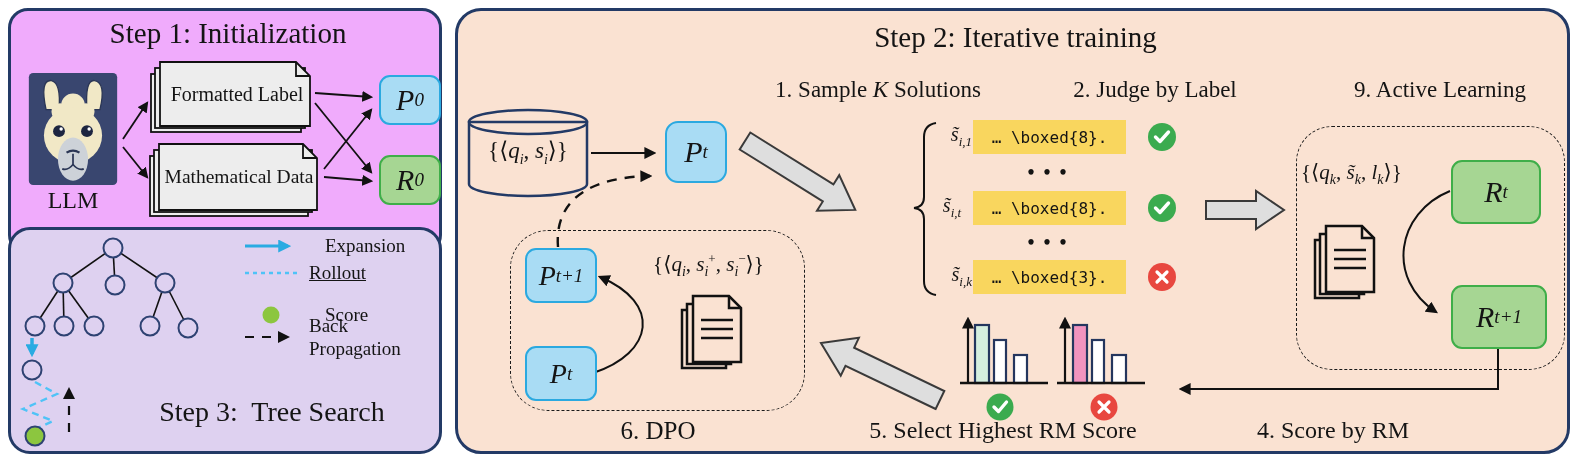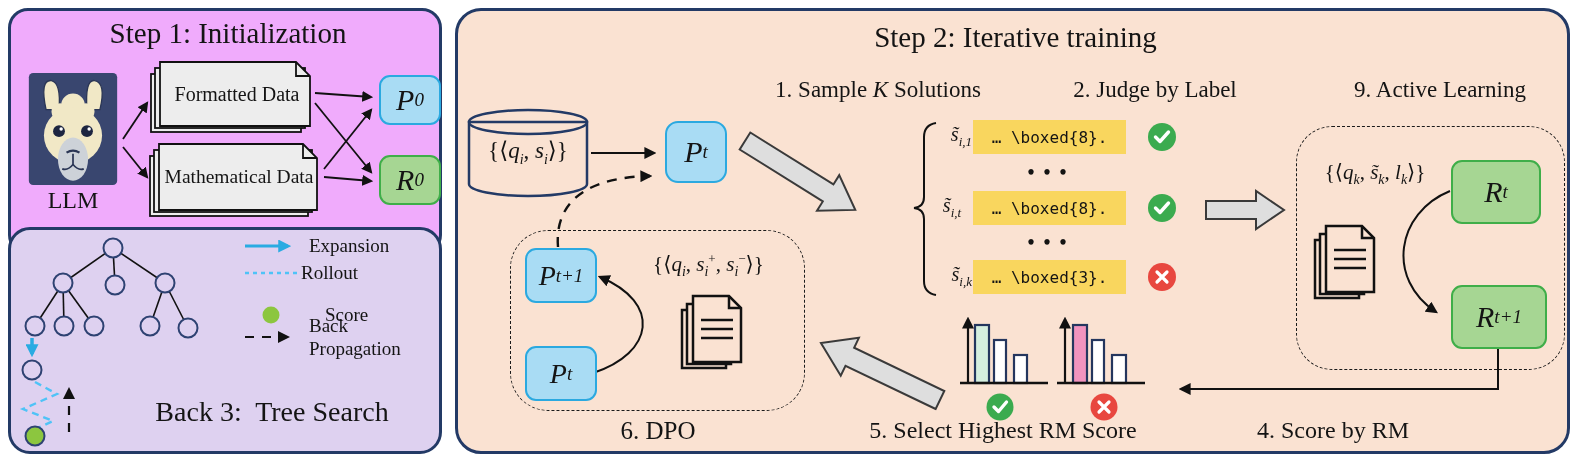--- a/index.html
+++ b/index.html
@@ -80,21 +80,21 @@
     <div class="abs" style="left:8px;top:176px;width:108px;text-align:center;font-size:24px;">LLM</div>
 
     <svg class="abs" style="left:138px;top:50px;" width="168" height="74">
       <g fill="#EDEDED" stroke="#111" stroke-width="1.8">
         <rect x="2" y="13" width="150" height="58"></rect>
         <rect x="6" y="7" width="150" height="60"></rect>
         <path d="M11,1 L147,1 L161,15 L161,65 L11,65 Z"></path>
         <path d="M147,1 L147,15 L161,15" fill="none"></path>
       </g>
     </svg>
-    <div class="stack-label" style="left:146px;top:52px;width:160px;height:62px;">Formatted Data</div>
+    <div class="stack-label" style="left:146px;top:52px;width:160px;height:62px;">Formatted Label</div>
 
     <svg class="abs" style="left:137px;top:132px;" width="178" height="78">
       <g fill="#EDEDED" stroke="#111" stroke-width="1.8">
         <rect x="2" y="13" width="158" height="60"></rect>
         <rect x="6" y="7" width="158" height="62"></rect>
         <path d="M11,1 L155,1 L169,15 L169,67 L11,67 Z"></path>
         <path d="M155,1 L155,15 L169,15" fill="none"></path>
       </g>
     </svg>
     <div class="stack-label" style="left:144px;top:134px;width:168px;height:64px;font-size:19.5px;">Mathematical Data</div>
@@ -140,32 +140,32 @@
         <circle cx="139" cy="96" r="9.5"></circle>
         <circle cx="177" cy="98" r="9.5"></circle>
         <circle cx="21" cy="140" r="9.5"></circle>
       </g>
       <line x1="21" y1="108" x2="21" y2="124" stroke="#29ABE2" stroke-width="3.5" marker-end="url(#ah3b)"></line>
       <path d="M24,152 L46,164 L12,179 L42,191 L14,204" stroke="#4FC3F7" stroke-width="2.4" fill="none" stroke-dasharray="7,5"></path>
       <circle cx="24" cy="206" r="9.5" fill="#8CC63F" stroke="#2E4272" stroke-width="2"></circle>
       <line x1="58" y1="202" x2="58" y2="160" stroke="#111" stroke-width="2.2" stroke-dasharray="9,8" marker-end="url(#ah3k)"></line>
     </svg>
 
-    <div class="abs" style="left:232px;top:4px;display:flex;align-items:center;gap:8px;">
+    <div class="abs" style="left:232px;top:4px;display:flex;align-items:center;gap:24px;">
       <svg width="58" height="22">
         <defs>
             <marker id="ahe" viewBox="0 0 10 10" refX="7.5" refY="5" markerWidth="13" markerHeight="13" orient="auto" markerUnits="userSpaceOnUse">
               <path d="M0,0 L10,5 L0,10 z" fill="#29ABE2"></path>
             </marker>
           </defs>
         <line x1="2" y1="11" x2="45" y2="11" stroke="#29ABE2" stroke-width="3.2" marker-end="url(#ahe)"></line>
       </svg>
       <span class="legend-label">Expansion</span>
     </div>
-    <div class="abs" style="left:232px;top:31px;display:flex;align-items:center;">
+    <div class="abs" style="left:232px;top:31px;display:flex;align-items:center;gap:8px;text-decoration:underline;">
       <svg width="58" height="22">
         <line x1="2" y1="11" x2="54" y2="11" stroke="#4FC3F7" stroke-width="2.6" stroke-dasharray="4,4"></line>
       </svg>
       <span class="legend-label">Rollout</span>
     </div>
     <div class="abs" style="left:232px;top:73px;display:flex;align-items:center;gap:24px;">
       <svg width="58" height="22">
         <circle cx="28" cy="11" r="8.5" fill="#8CC63F"></circle>
       </svg>
       <span class="legend-label">Score</span>
@@ -175,21 +175,21 @@
         <defs>
             <marker id="ahb" viewBox="0 0 10 10" refX="7.5" refY="5" markerWidth="12" markerHeight="12" orient="auto" markerUnits="userSpaceOnUse">
               <path d="M0,0 L10,5 L0,10 z" fill="#111"></path>
             </marker>
           </defs>
         <line x1="2" y1="23" x2="44" y2="23" stroke="#111" stroke-width="2.2" stroke-dasharray="9,8" marker-end="url(#ahb)"></line>
       </svg>
       <span class="legend-label"><span>Back</span><br><span>Propagation</span></span>
     </div>
 
-    <div class="abs ttl" style="left:116px;top:166px;width:290px;font-size:28px;">Back 3:  Tree Search</div>
+    <div class="abs ttl" style="left:116px;top:166px;width:290px;font-size:28px;">Step 3:  Tree Search</div>
   </section>
 
   <section class="panel" id="step2">
     <div class="abs ttl" style="left:0;top:10px;width:1115px;">Step 2: Iterative training</div>
 
     <div class="abs steplab" style="left:290px;top:66px;width:260px;"><span>1. Sample </span><i>K</i><span> Solutions</span></div>
     <div class="abs steplab" style="left:587px;top:66px;width:220px;">2. Judge by Label</div>
     <div class="abs steplab" style="left:872px;top:66px;width:220px;">9. Active Learning</div>
     <div class="abs biglab" style="left:120px;top:406px;width:160px;">6. DPO</div>
     <div class="abs biglab" style="left:395px;top:406px;width:300px;font-size:24px;">5. Select Highest RM Score</div>
@@ -271,21 +271,21 @@
     <div class="abs dots" style="left:535px;top:220px;width:110px;">• • •</div>
 
     <div class="abs solrow-label" style="left:474px;top:252px;width:40px;"><span>s̃</span><sub>i,k</sub></div>
     <div class="ybox" style="left:515px;top:249px;">… \boxed{3}.</div>
     <svg class="abs" style="left:690px;top:252px;" width="28" height="28">
       <circle cx="14" cy="14" r="14" fill="#E8473F"></circle>
       <path d="M9,9 L19,19 M19,9 L9,19" stroke="#fff" stroke-width="3.2" stroke-linecap="round"></path>
     </svg>
 
     <div class="dashedbox" style="left:838px;top:115px;width:269px;height:244px;border-radius:36px;"></div>
-    <div class="abs mathtxt" style="left:843px;top:149px;width:148px;text-align:center;"><span>{⟨</span><i>q</i><sub>k</sub><span>, </span><i>s̃</i><sub>k</sub><span>, </span><i>l</i><sub>k</sub><span>⟩}</span></div>
+    <div class="abs mathtxt" style="left:843px;top:149px;width:148px;"><span>{⟨</span><i>q</i><sub>k</sub><span>, </span><i>s̃</i><sub>k</sub><span>, </span><i>l</i><sub>k</sub><span>⟩}</span></div>
     <div class="modelbox green" style="left:993px;top:149px;width:90px;height:64px;">
       <span class="mlet">R</span>
         <sub>t</sub>
     </div>
     <div class="modelbox green" style="left:993px;top:274px;width:96px;height:64px;">
       <span class="mlet">R</span>
         <sub>t+1</sub>
     </div>
     <svg class="abs" style="left:855px;top:213px;" width="66" height="78" viewBox="0 0 66 78">
       <g fill="#FAE2D2" stroke="#111" stroke-width="2.5">

